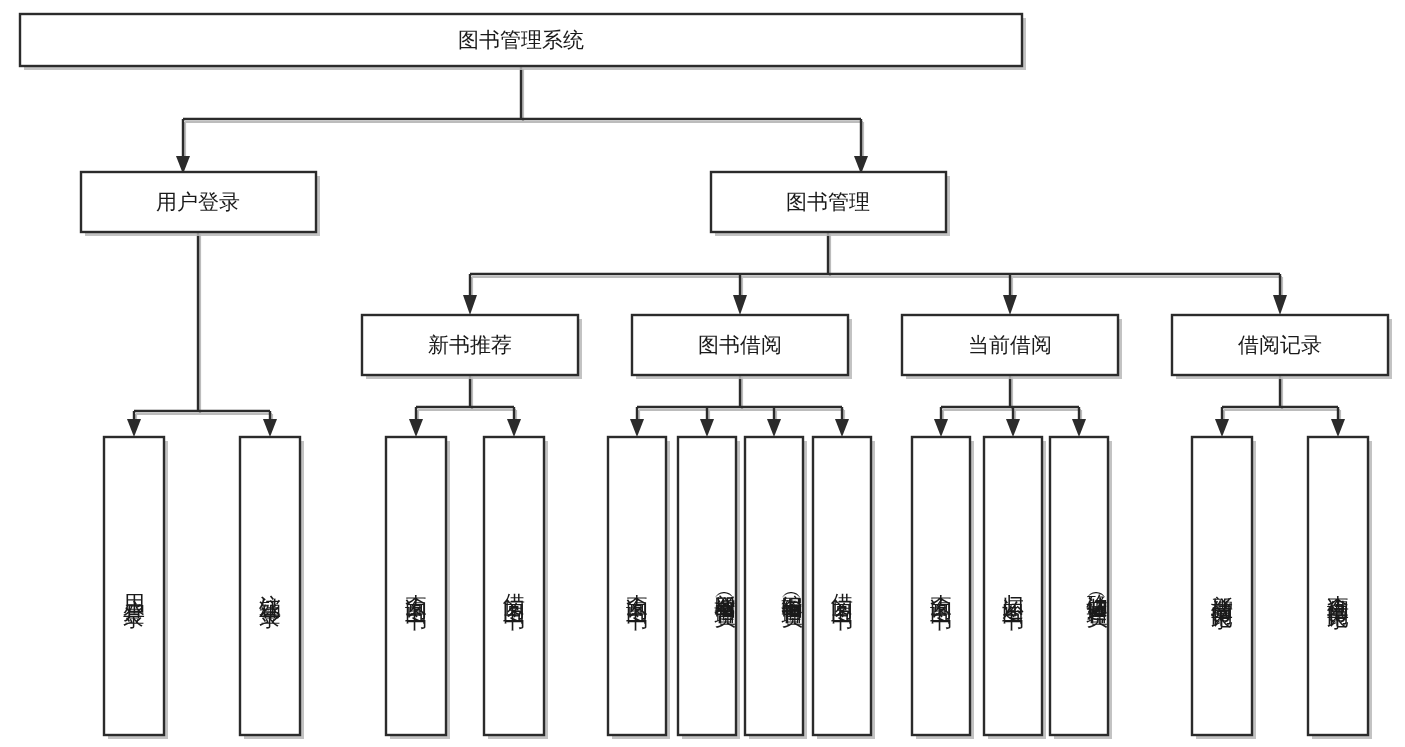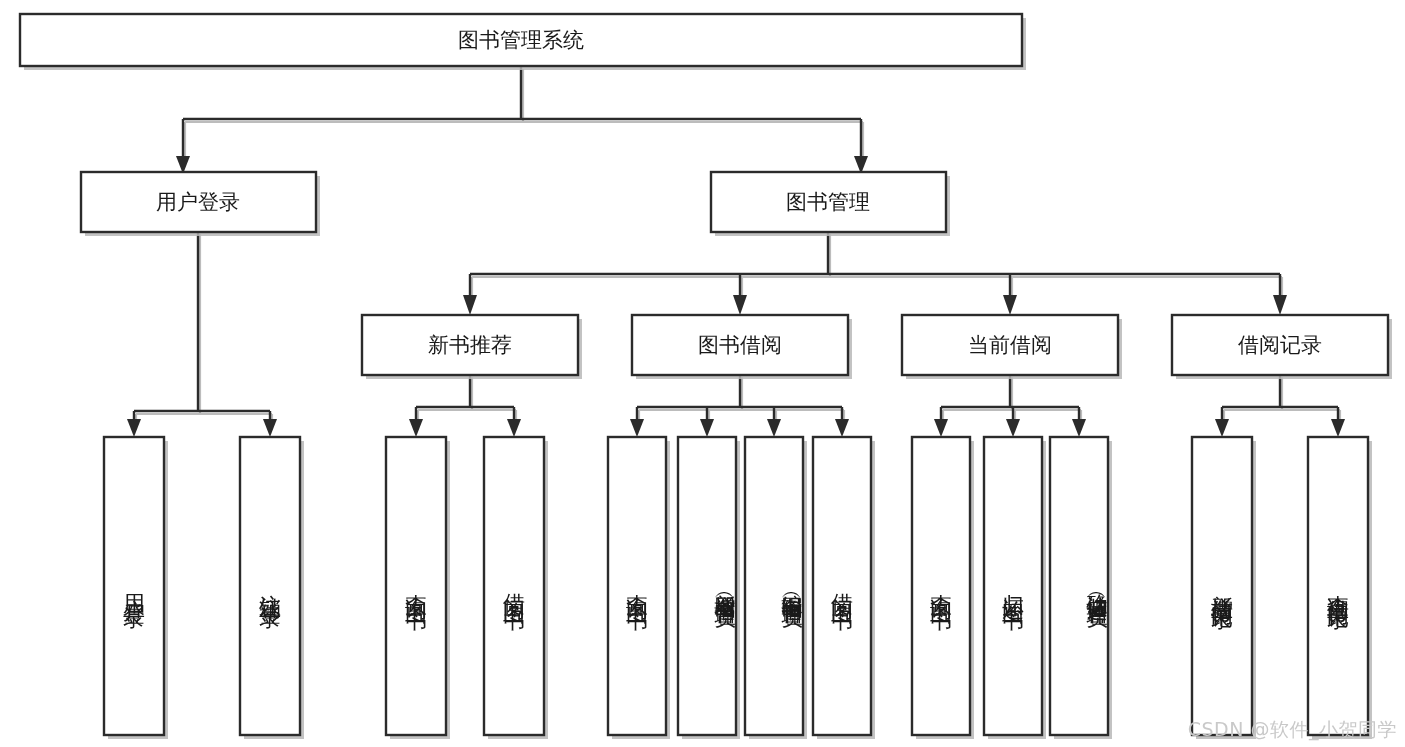--- a/index.html
+++ b/index.html
@@ -241,14 +241,13 @@
   <div class="leaf-label-wrap" style="left:608px; top:437px; width:58px; height:298px;">查询图书</div>
   <div class="leaf-label-wrap" style="left:678px; top:437px; width:58px; height:298px; letter-spacing:2px; font-size:21px; align-items:flex-start;">新增图书（管理员）</div>
   <div class="leaf-label-wrap" style="left:745px; top:437px; width:58px; height:298px; letter-spacing:2px; font-size:21px; align-items:flex-start;">编辑图书（管理员）</div>
   <div class="leaf-label-wrap" style="left:813px; top:437px; width:58px; height:298px;">借阅图书</div>
   <div class="leaf-label-wrap" style="left:912px; top:437px; width:58px; height:298px;">查询图书</div>
   <div class="leaf-label-wrap" style="left:984px; top:437px; width:58px; height:298px;">归还图书</div>
   <div class="leaf-label-wrap" style="left:1050px; top:437px; width:58px; height:298px; letter-spacing:2px; font-size:21px; align-items:flex-start;">确认归还（管理员）</div>
   <div class="leaf-label-wrap" style="left:1192px; top:437px; width:60px; height:298px; letter-spacing:3px;">新增借阅记录</div>
   <div class="leaf-label-wrap" style="left:1308px; top:437px; width:60px; height:298px; letter-spacing:3px;">查询借阅记录</div>
 
-  <div class="watermark">CSDN @软件_小贺同学</div>
 </div>
 
 </body></html>

